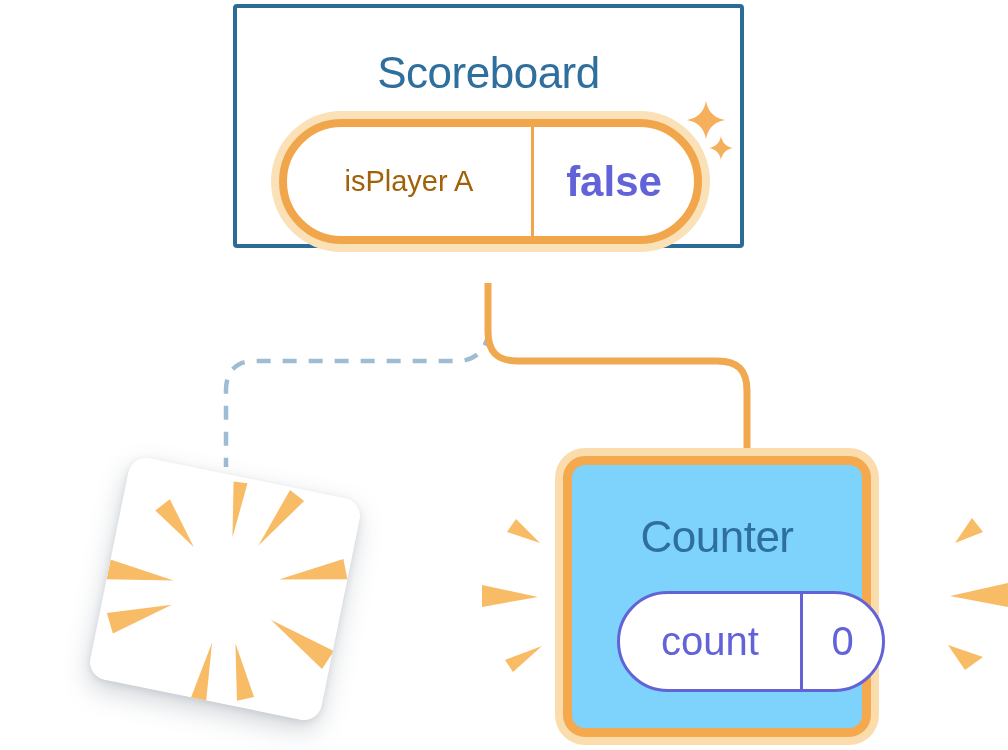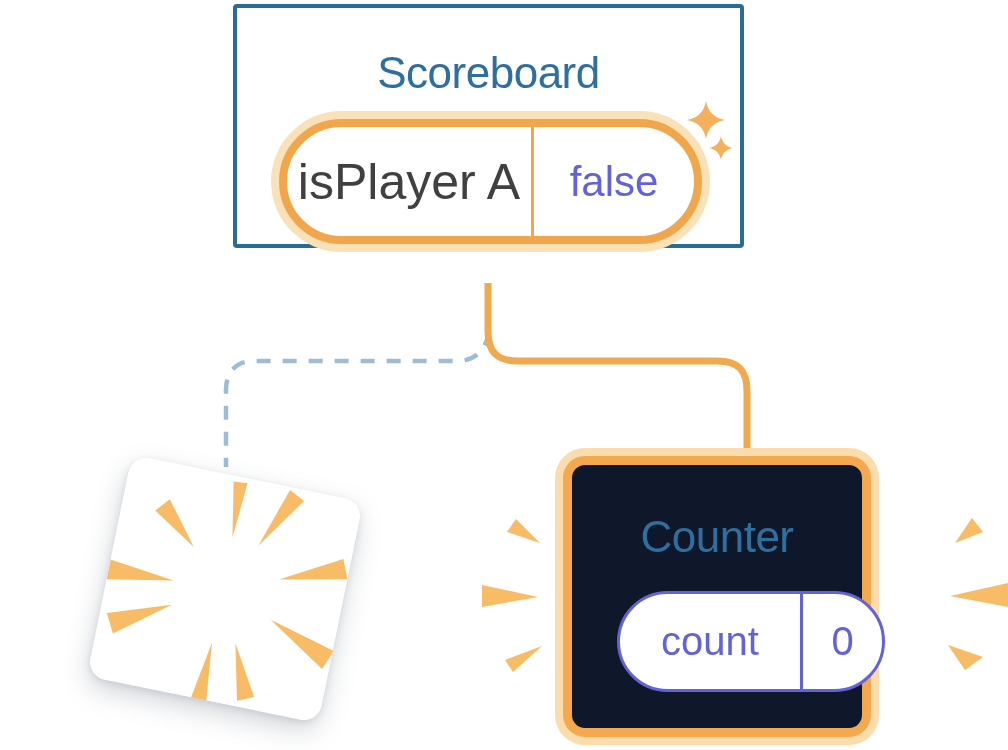--- a/index.html
+++ b/index.html
@@ -22,35 +22,35 @@
   }
   .state-pill{
     position:absolute;left:42px;top:111px;width:423px;height:125px;
     box-sizing:border-box;background:#ffffff;
     border:8px solid #F2A64B;border-radius:999px;
     box-shadow:0 0 0 8px #FAE1B8;
     display:flex;align-items:stretch;overflow:hidden;
   }
   .state-pill .state-name{
     width:244px;display:flex;align-items:center;justify-content:center;
-    font-size:50px;color:#404040;
+    font-size:29px;color:#a16207;
   }
   .state-pill .state-value{
     flex:1;display:flex;align-items:center;justify-content:center;
     border-left:3px solid #F2A64B;
-    font-size:42px;font-weight:400;color:#6262D9;
+    font-size:42px;font-weight:700;color:#6262D9;
   }
   .sparkle{position:absolute;z-index:4;}
   .sparkle-big{left:450px;top:93px;width:38px;height:38px;}
   .sparkle-small{left:472px;top:128px;width:24px;height:24px;}
 
   
   .counter-card{
     position:absolute;left:563px;top:456px;width:308px;height:281px;
-    box-sizing:border-box;background:#0f172a;
+    box-sizing:border-box;background:#7dd3fc;
     border:9px solid #F5A94F;border-radius:22px;
     box-shadow:0 0 0 8px #FBDCAC;z-index:3;
   }
   .counter-card .card-title{top:47px;}
   .counter-pill{
     position:absolute;left:45px;top:120px;width:268px;height:101px;
     box-sizing:border-box;background:#ffffff;
     border:3px solid #6363D8;border-radius:999px;
     display:flex;align-items:stretch;overflow:hidden;margin-top:6px;
   }

